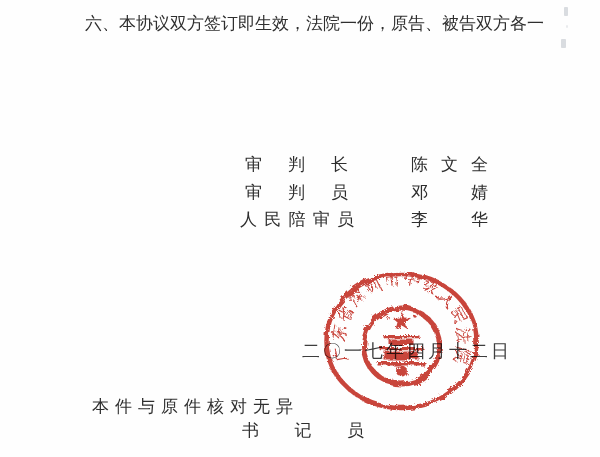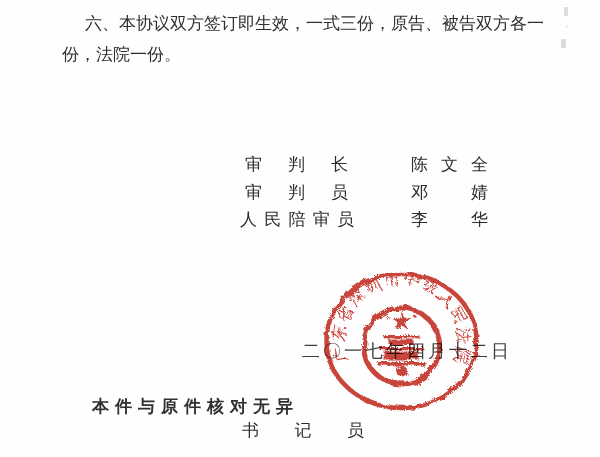--- a/index.html
+++ b/index.html
@@ -44,41 +44,40 @@
     position:absolute; left:317px; top:264px;
     width:170px; height:155px;
     z-index:2;
     mix-blend-mode:multiply;
     opacity:0.92;
   }
 
   .verify-note {
     position:absolute; left:92px; top:395px;
     font-size:17px; letter-spacing:6px;
-    white-space:nowrap; color:#2f2f2f;font-weight:bold;
+    white-space:nowrap; color:#2f2f2f;
   }
   .clerk-row { position:absolute; left:0; top:419px; width:600px; height:22px; font-size:17px; }
   .clerk-role { left:242px; width:122px; }
   .clerk-name {
     position:absolute; left:423px;
     letter-spacing:1.5px; white-space:nowrap;
   }
 
   .artifact { position:absolute; background:#b9bfc6; opacity:0.55; border-radius:1px; }
   .a1 { left:564px; top:7px;  width:4px; height:9px; }
   .a2 { left:561px; top:39px; width:5px; height:9px; }
   .a3 { left:566px; top:25px; width:2px; height:3px; opacity:0.3; }
 </style>
 </head>
 <body>
 
 <div class="page">
 
-  <p class="para line1">六、本协议双方签订即生效，一式三份，原告、被告双方各一</p>
-  <p class="para line2">份，法院一份。</p>
+  <p class="para line1">六、本协议双方签订即生效，法院一份，原告、被告双方各一</p>
 
   <div class="sig-row r1">
     <span class="spread role-12">
         <span>审</span>
         <span>判</span>
         <span>长</span>
       </span>
     <span class="spread sig-name">
         <span>陈</span>
         <span>文</span>

